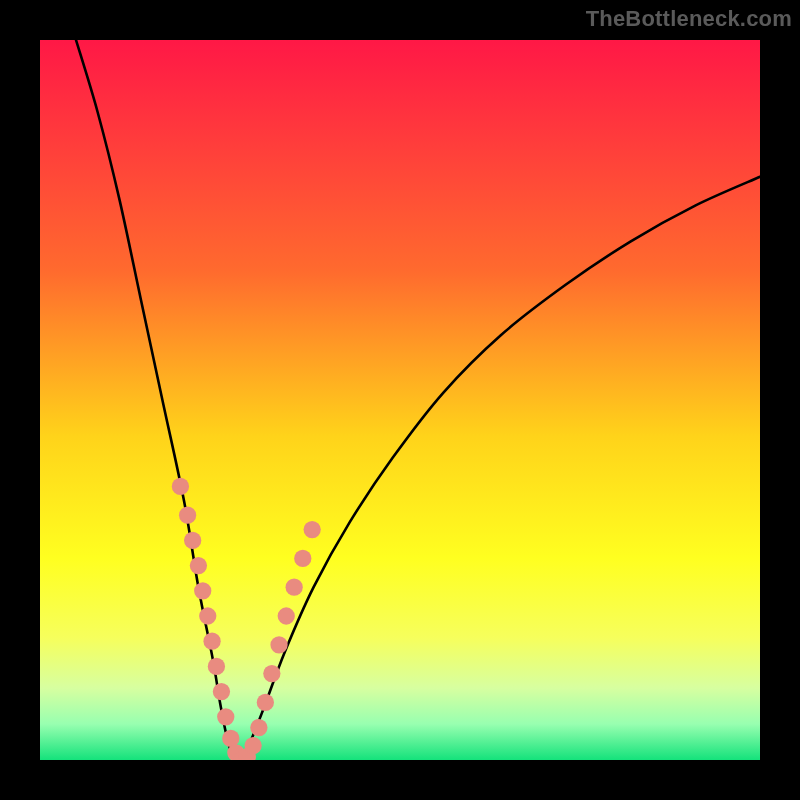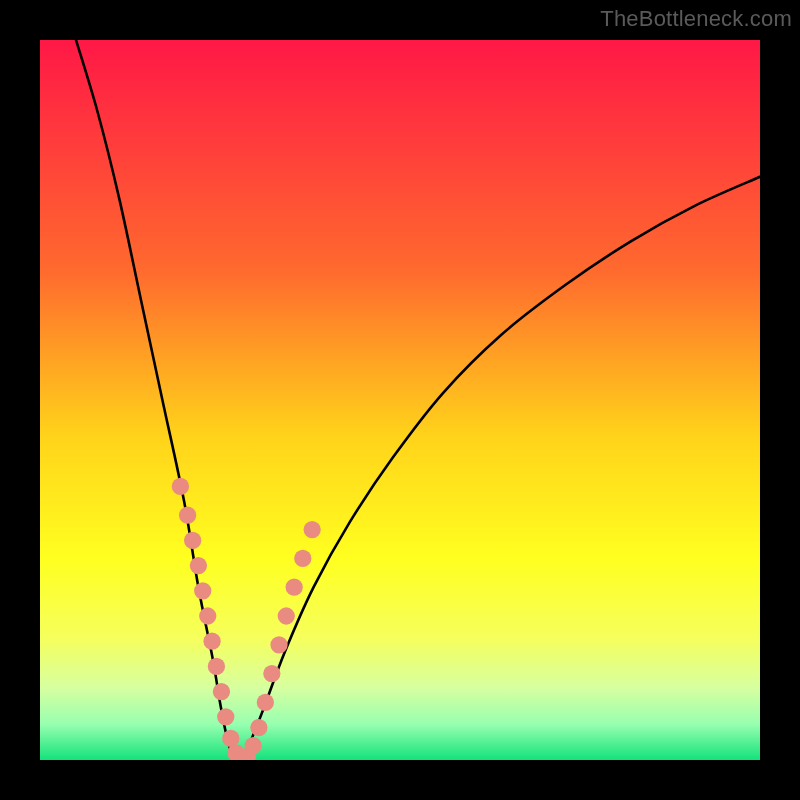--- a/index.html
+++ b/index.html
@@ -28,21 +28,21 @@
     display: block;
     width: 100%;
     height: 100%;
   }
   .watermark {
     position: absolute;
     top: 6px;
     right: 8px;
     color: #5a5a5a;
     font-size: 22px;
-    font-weight: 400;
+    font-weight: 700;
     letter-spacing: 0.2px;
     user-select: none;
   }
 </style>
 </head>
 <body>
 
 <div class="frame">
   <div class="watermark">TheBottleneck.com</div>
 

